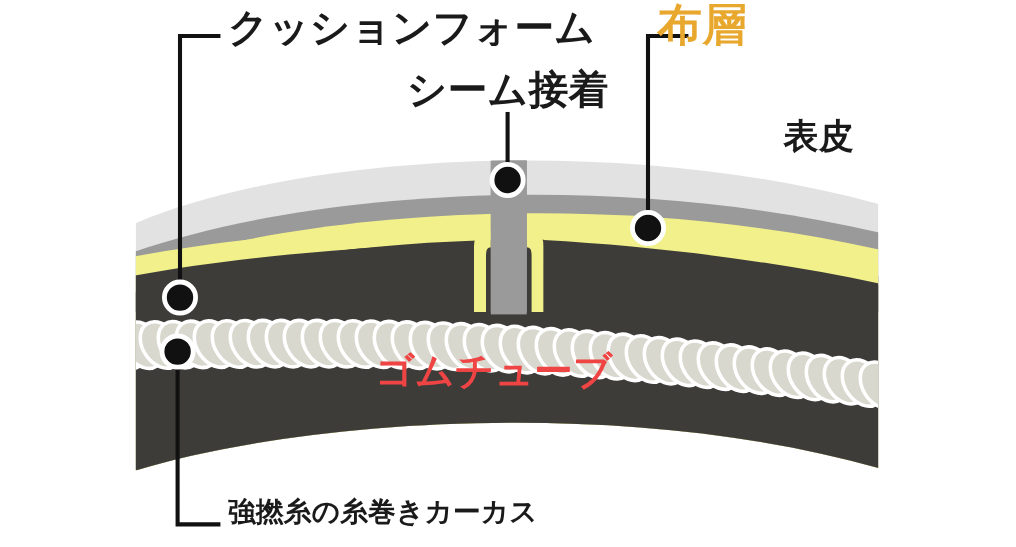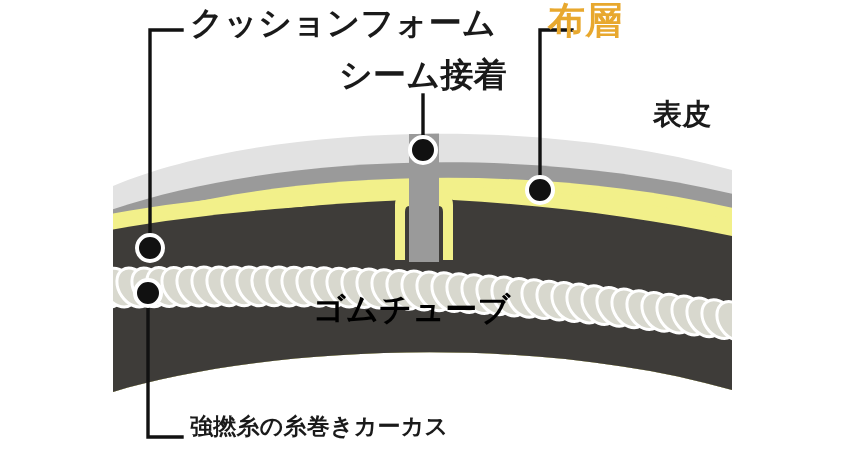--- a/index.html
+++ b/index.html
@@ -7,21 +7,21 @@
        font-family:"Liberation Sans","DejaVu Sans",sans-serif;}
 
   #stage{position:absolute;left:0;top:0;width:847px;height:456px;}
 
   .svg-layer{position:absolute;left:0;top:0;width:847px;height:456px;}
 
   .lbl{position:absolute;white-space:nowrap;font-weight:bold;
        letter-spacing:0.01em;line-height:1;}
 
   .lbl-black{color:#1a1a1a;}
-  .lbl-white{color:#000000;}
+  .lbl-white{color:#ef4444;}
 
   #label-cushion-foam{left:190px;top:6px;font-size:33px;}
   #label-seam-bond  {left:322px;top:58px;font-size:33px;margin-left:17px;}
   #label-fabric     {left:548px;top:2px;font-size:37px;text-align:center;}
   #label-outer-skin {left:653px;top:100px;font-size:29px;}
   #label-rubber-tube{left:313px;top:293px;font-size:32px;}
   #label-carcass    {left:190px;top:415px;font-size:23px;}
 </style>
 </head>
 <body>

